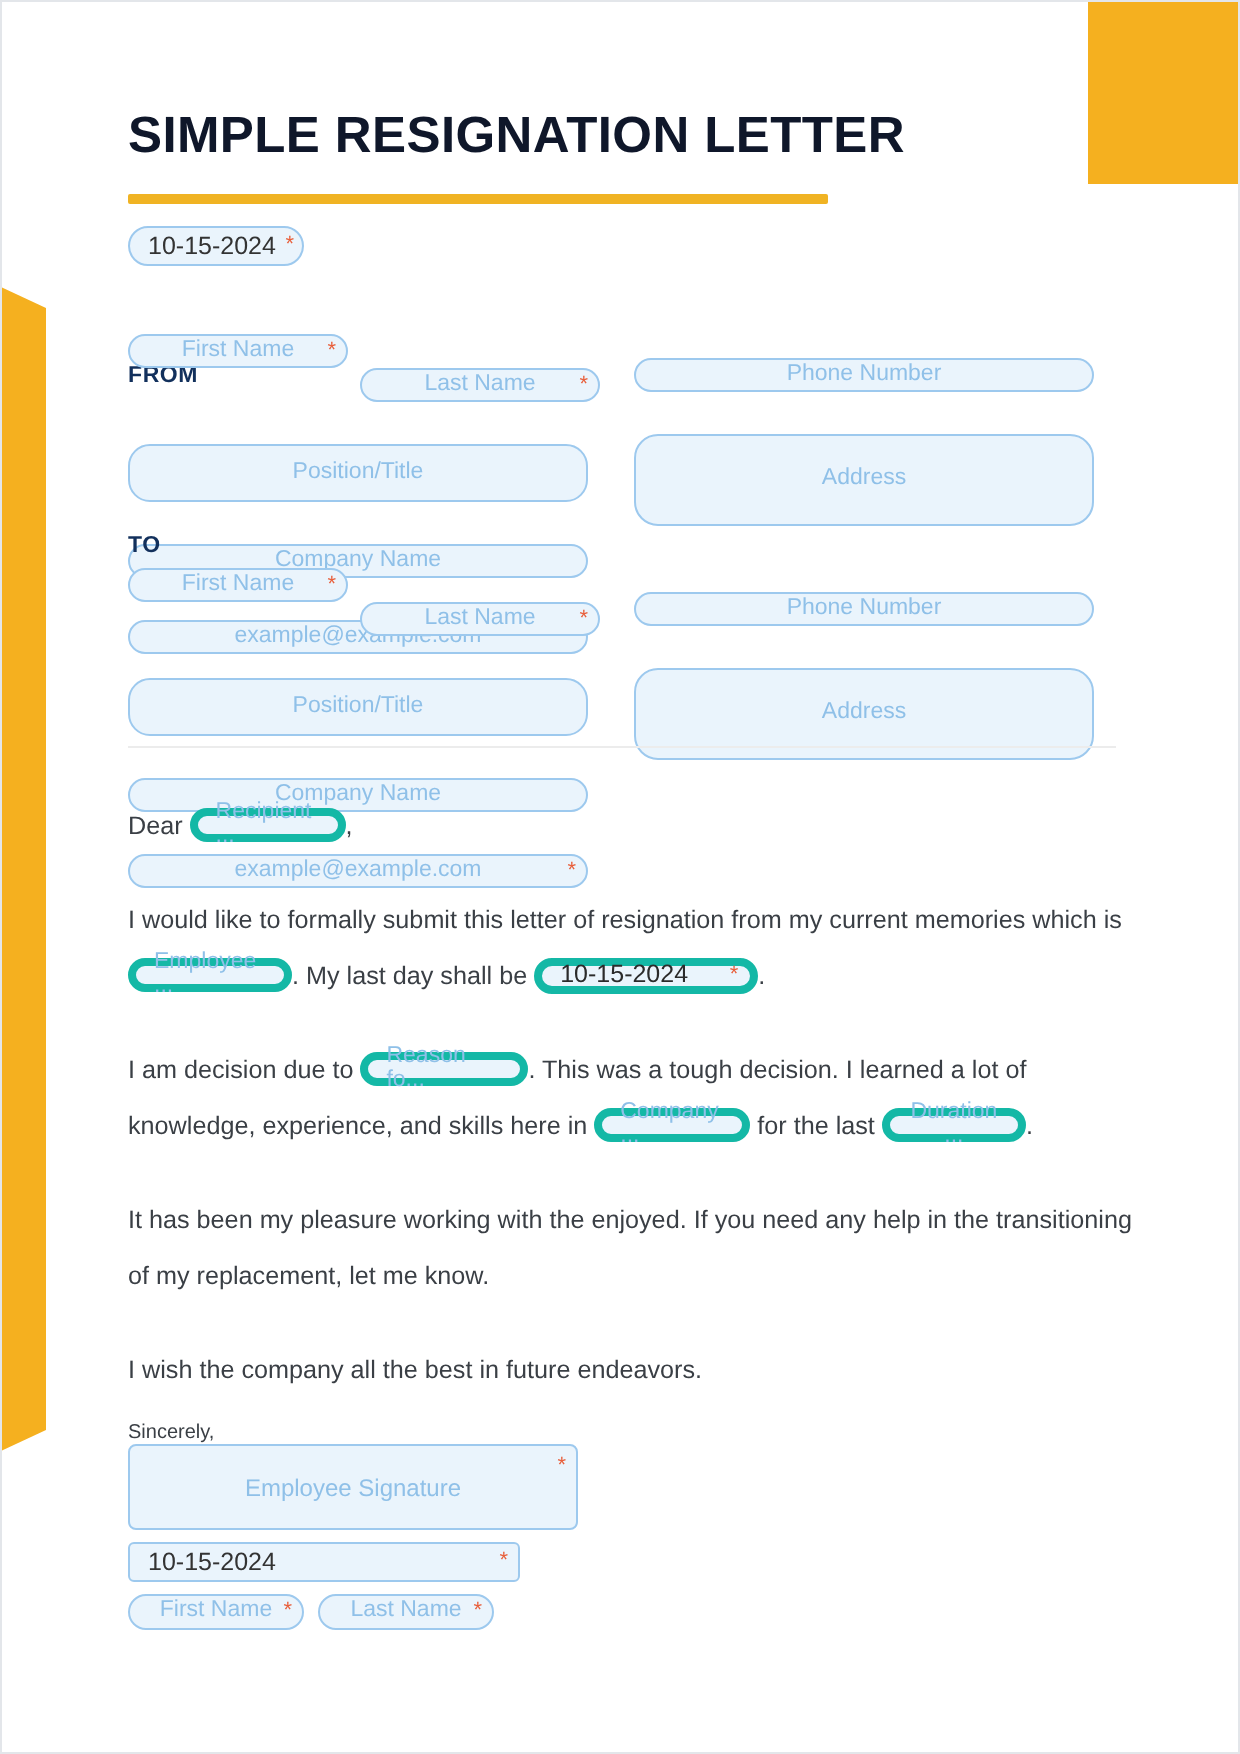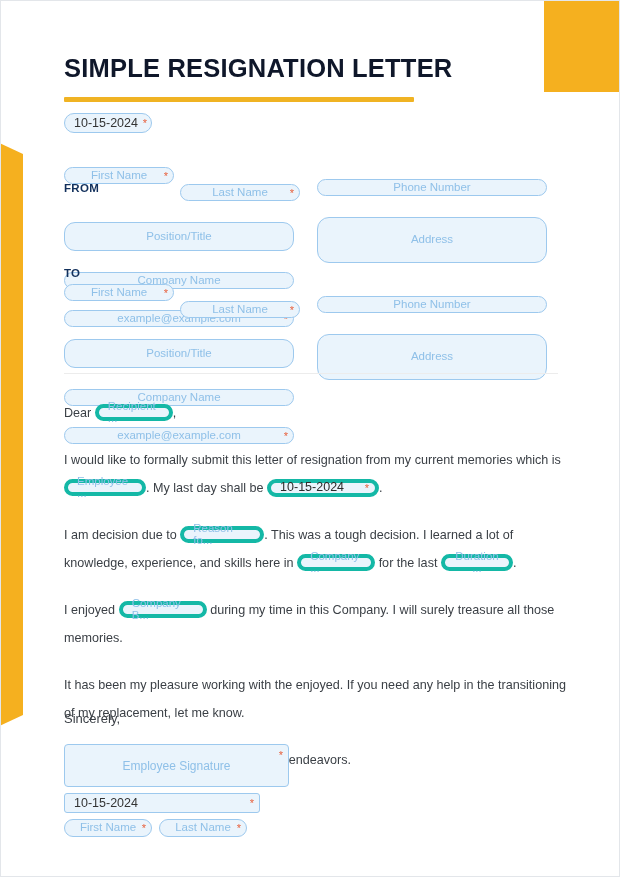--- a/index.html
+++ b/index.html
@@ -162,23 +162,23 @@
   .w-emp   { width: 82px; }
   .w-reason{ width: 84px; }
   .w-compy { width: 78px; }
   .w-dur   { width: 72px; text-align: center; }
   .w-benef { width: 88px; }
   .w-date  { width: 112px; }
 
   
   .sign-wrap { position: absolute; left: 63px; top: 710px; }
   .sincerely {
-    font-size: 13px;
+    font-size: 10px;
     color: #3a3f45;
-    margin-bottom: 18px;
+    margin-bottom: 0;
   }
   .sig-box {
     width: 225px; height: 43px;
     border-radius: 4px;
     font-size: 12px;
   }
   .sig-date {
     width: 196px; height: 20px;
     margin-top: 6px;
     border-radius: 3px;
@@ -286,25 +286,20 @@
     </p>
 
     <p class="para">
       <span>I am decision due to</span>
       <span class="inl w-reason">Reason fo...</span><span>. This was a tough decision. I learned a lot of knowledge, experience, and skills here in</span>
       <span class="inl w-compy">Company ...</span>
       <span>for the last</span>
       <span class="inl w-dur">Duration ...</span><span>.</span>
     </p>
 
-    <p class="para">
-      <span>I enjoyed</span>
-      <span class="inl w-benef">Company B...</span>
-      <span>during my time in this Company. I will surely treasure all those memories.</span>
-    </p>
 
     <p class="para">It has been my pleasure working with the enjoyed. If you need any help in the transitioning of my replacement, let me know.</p>
 
     <p class="para">I wish the company all the best in future endeavors.</p>
   </div>
 
   <div class="sign-wrap">
     <div class="sincerely">Sincerely,</div>
 
     <div class="fld sig-box">

